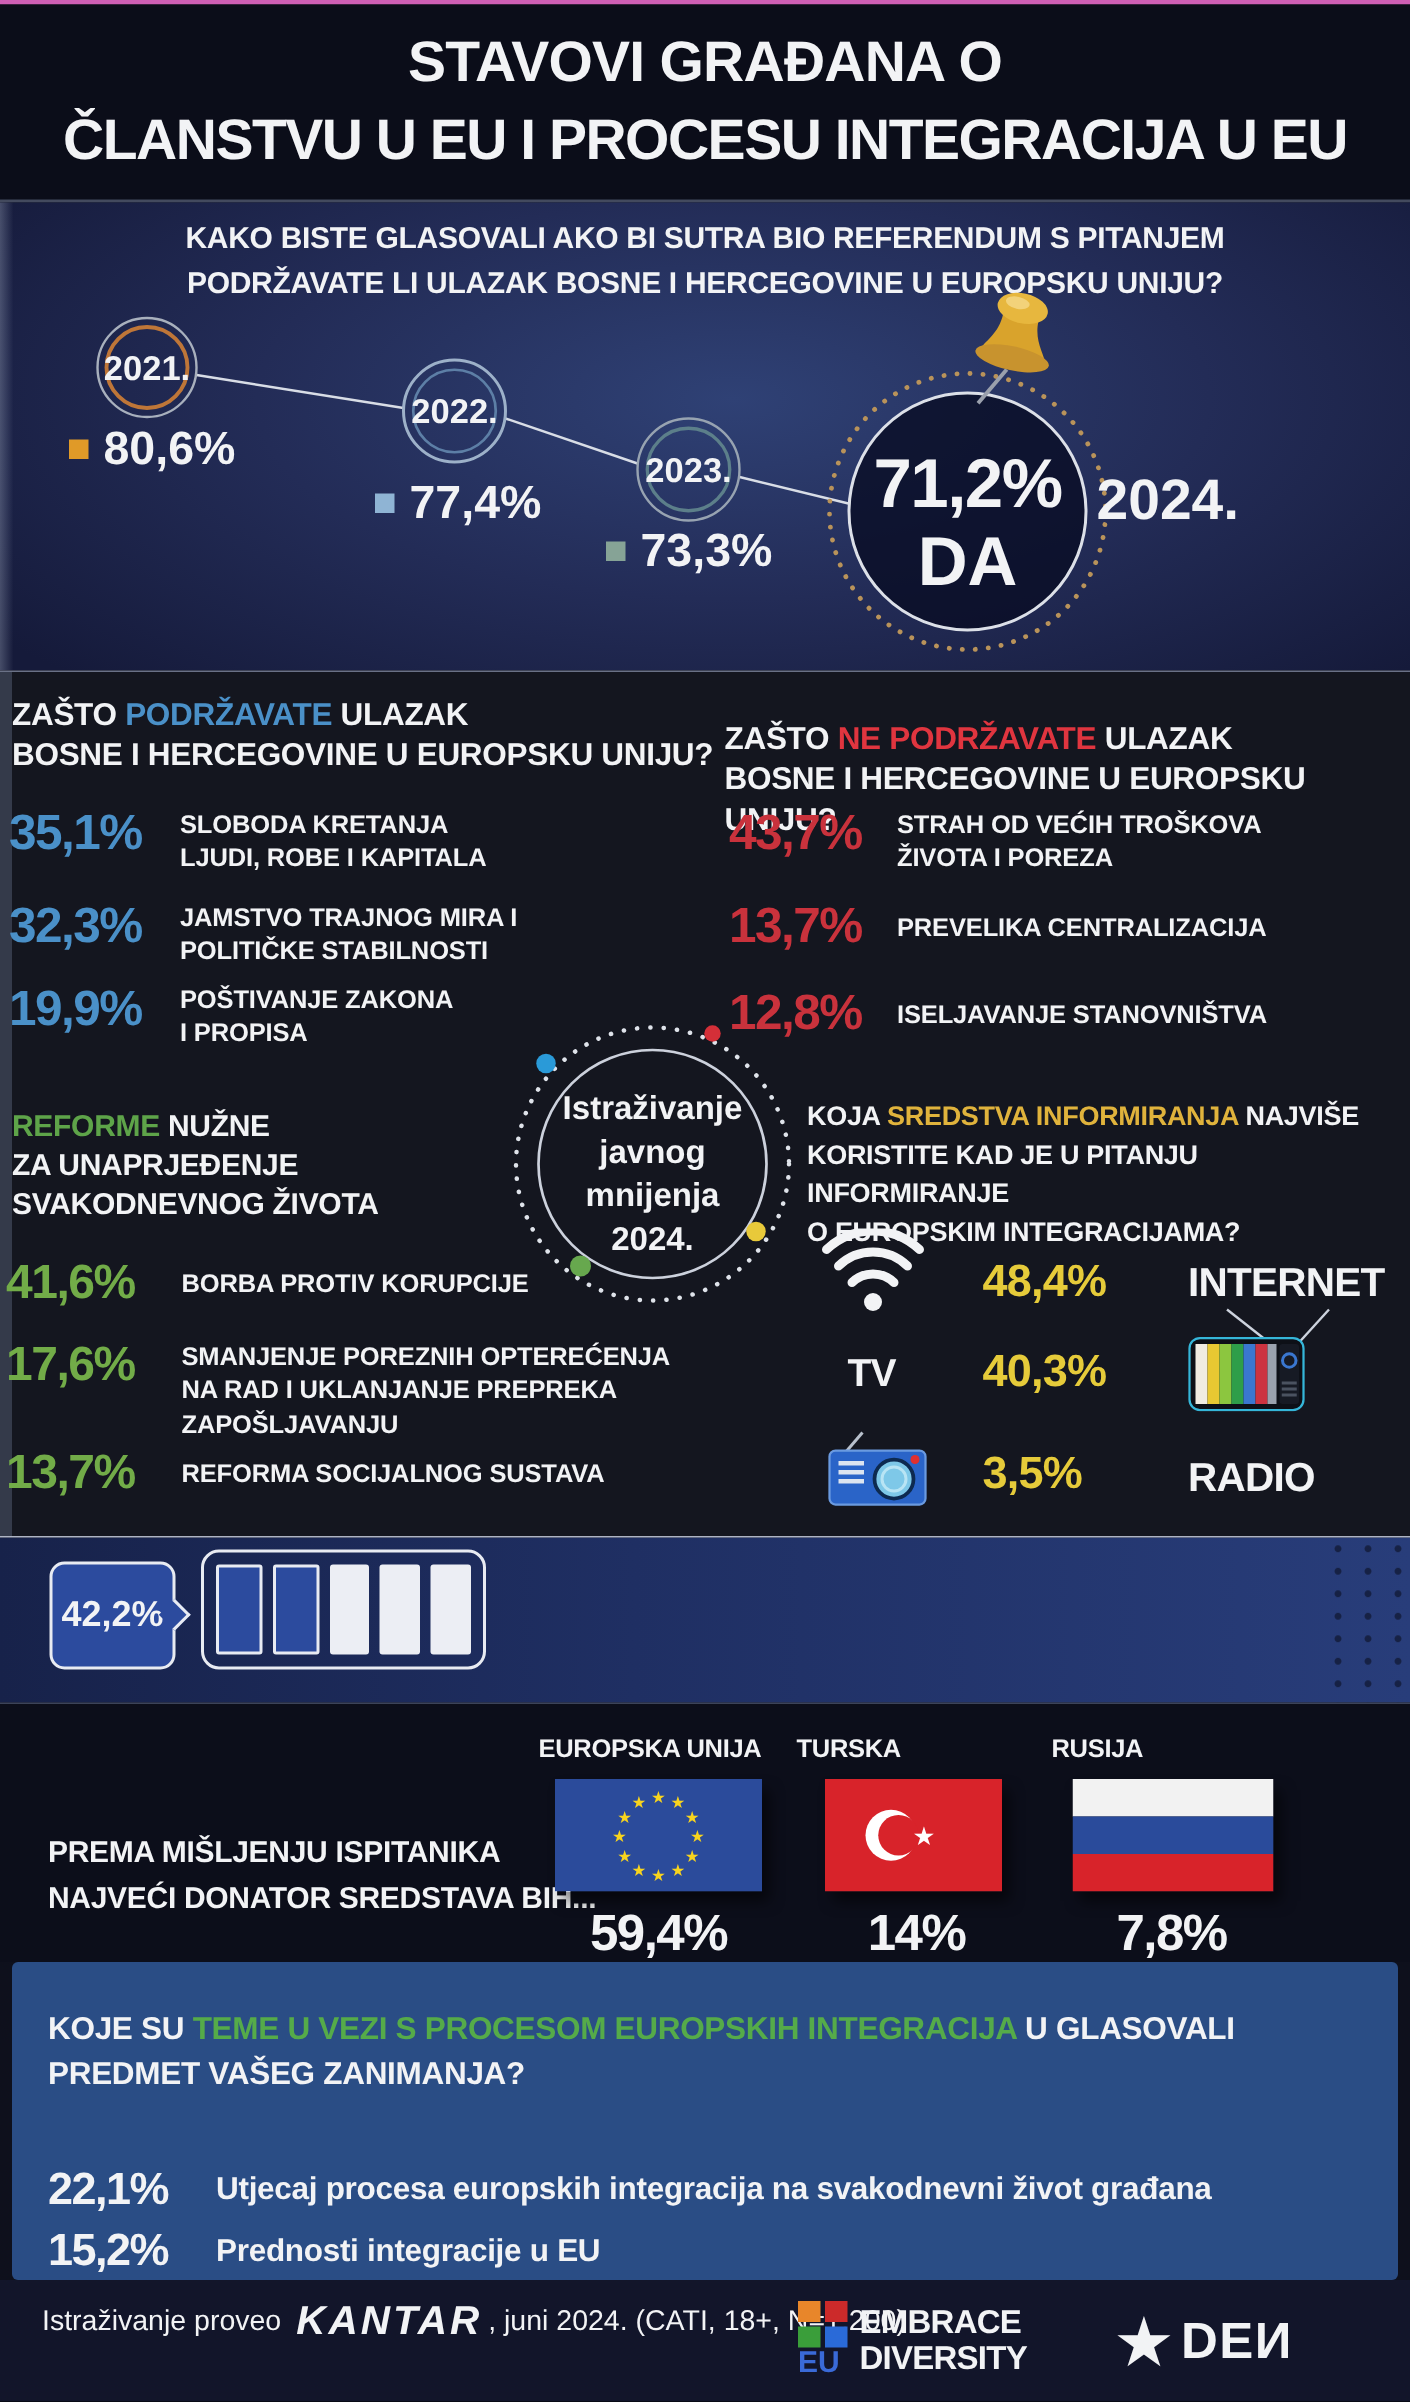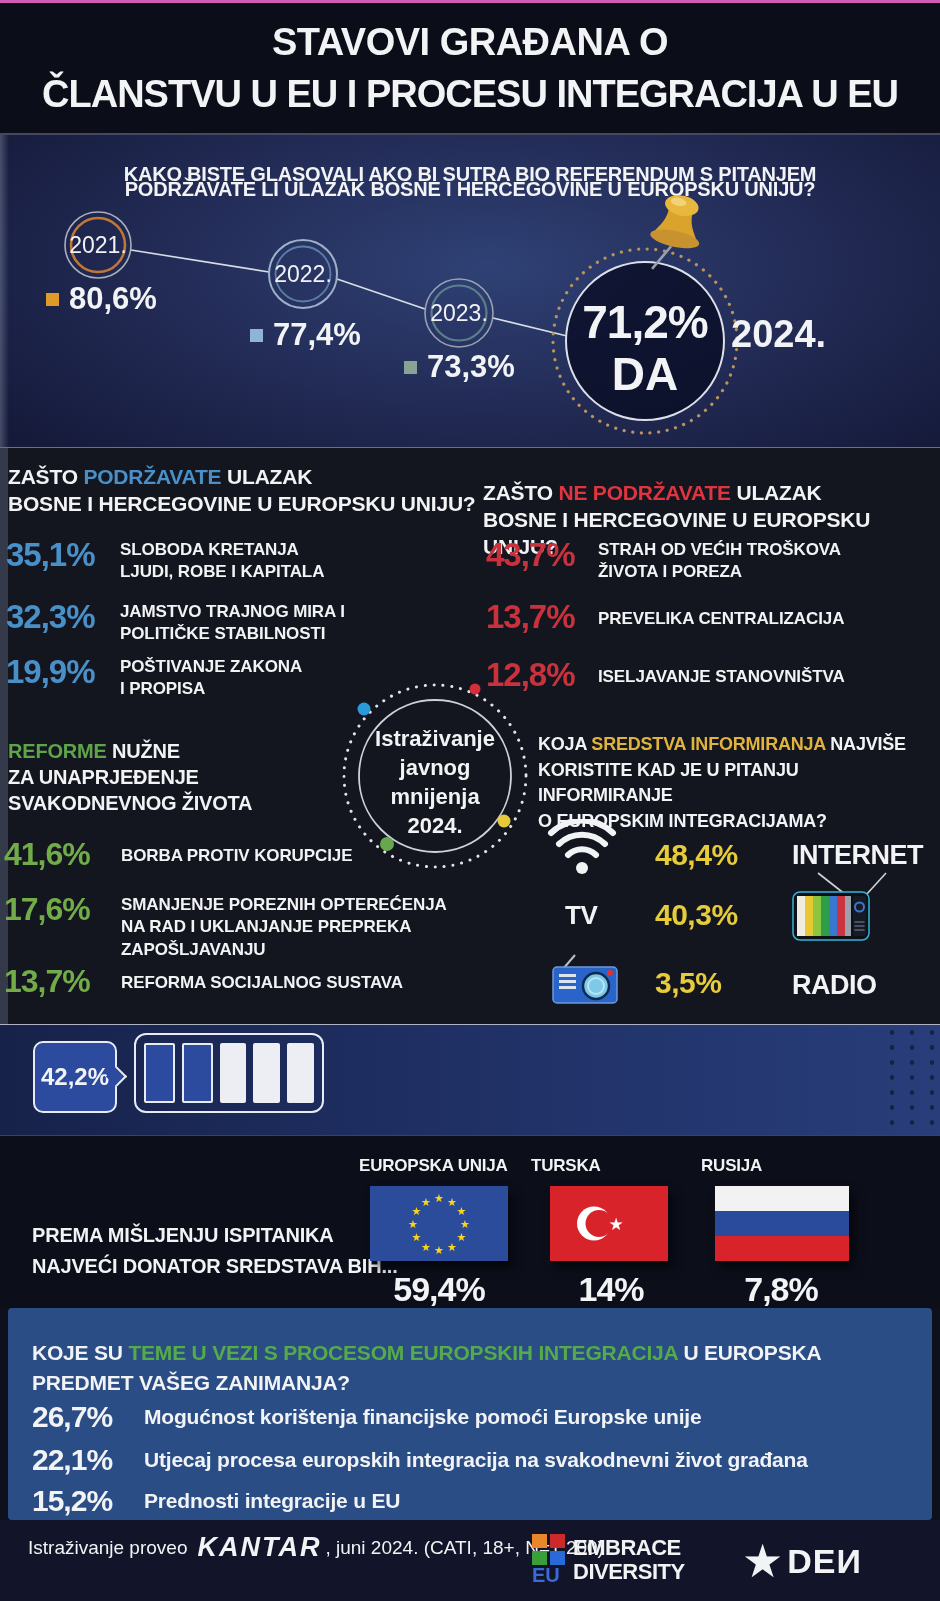--- a/index.html
+++ b/index.html
@@ -15,23 +15,23 @@
   
   .sec-title{top:3px;left:0;width:940px;height:132px;background:#0b0d19;border-bottom:2px solid #434a5e;}
   .title-l1{top:18px;left:0;width:940px;font-size:38px;font-weight:700;letter-spacing:-.5px;text-align:center;}
   .title-l2{top:70px;left:0;width:940px;font-size:38px;font-weight:700;letter-spacing:-1px;text-align:center;}
 
   
   .sec-ref{top:135px;left:0;width:940px;height:312px;
     background:radial-gradient(ellipse 75% 95% at 52% 42%,#2f4175 0%,#232c57 45%,#151a3a 88%);}
   .sec-ref::before{content:"";position:absolute;left:0;top:0;width:9px;height:100%;
     background:linear-gradient(90deg,rgba(160,170,190,.35),rgba(160,170,190,0));}
-  .q1{top:13px;left:0;width:940px;font-size:20px;font-weight:700;text-align:center;letter-spacing:-.2px;margin-top:15px;}
+  .q1{top:13px;left:0;width:940px;font-size:20px;font-weight:700;text-align:center;letter-spacing:-.2px;}
   .q2{top:43px;left:0;width:940px;font-size:20px;font-weight:700;text-align:center;letter-spacing:-.2px;}
-  .yr{font-size:23px;font-weight:400;text-align:center;}
+  .yr{font-size:23px;font-weight:700;text-align:center;}
   .tlv{display:flex;align-items:center;font-size:31px;font-weight:700;}
   .sq{display:inline-block;width:13px;height:13px;margin-right:10px;}
   .sq21{background:#e09a28;} .sq22{background:#8fb4d4;} .sq23{background:#86a396;}
   .bigpct{top:160px;left:557px;width:176px;font-size:46px;font-weight:700;text-align:center;letter-spacing:-1px;}
   .bigda{top:212px;left:557px;width:176px;font-size:46px;font-weight:700;text-align:center;}
   .y2024{top:178px;left:731px;font-size:38px;font-weight:700;}
 
   
   .sec-why{top:447px;left:0;width:940px;height:577px;background:#14161f;border-top:1px solid #6a7186;}
   .sec-why::before{content:"";position:absolute;left:0;top:0;width:8px;height:100%;background:#343a4a;}
@@ -331,26 +331,22 @@
       <rect width="134" height="25" y="50" fill="#d8232a"></rect>
     </svg>
 
     <div class="abs dpct" style="left:359px">59,4%</div>
     <div class="abs dpct" style="left:531px">14%</div>
     <div class="abs dpct" style="left:701px">7,8%</div>
   </div>
 
   <div class="abs sec-topics">
     <div class="abs th">
-      <span>KOJE SU </span><span class="hl-green" style="color:#55ab49">TEME U VEZI S PROCESOM EUROPSKIH INTEGRACIJA</span><span> U EUROPSKA</span><br>
+      <span>KOJE SU </span><span class="hl-green" style="color:#55ab49">TEME U VEZI S PROCESOM EUROPSKIH INTEGRACIJA</span><span> U GLASOVALI</span><br>
       <span>PREDMET VAŠEG ZANIMANJA?</span>
-    </div>
-    <div class="abs trow" style="top:92px">
-      <span class="tv2">26,7%</span>
-      <span class="tl2">Mogućnost korištenja financijske pomoći Europske unije</span>
     </div>
     <div class="abs trow" style="top:135px">
       <span class="tv2">22,1%</span>
       <span class="tl2">Utjecaj procesa europskih integracija na svakodnevni život građana</span>
     </div>
     <div class="abs trow" style="top:176px">
       <span class="tv2">15,2%</span>
       <span class="tl2">Prednosti integracije u EU</span>
     </div>
   </div>

